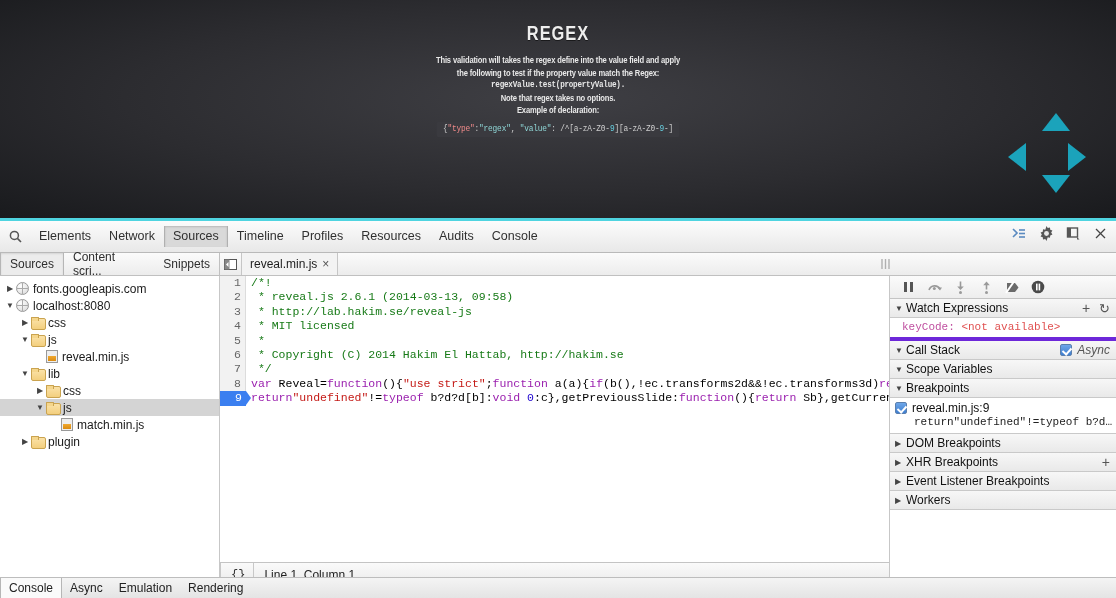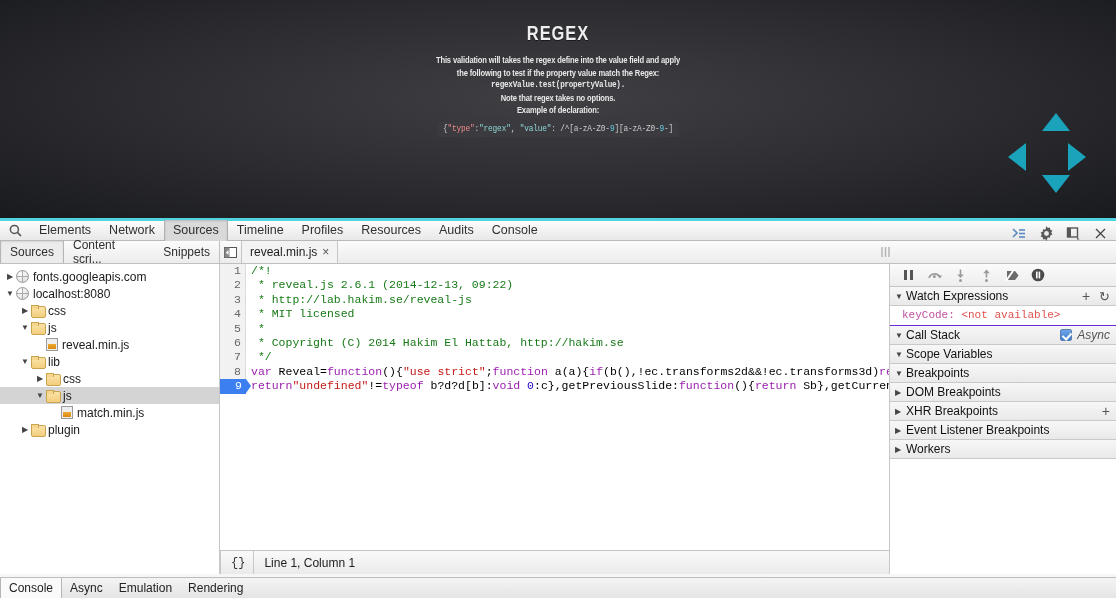--- a/index.html
+++ b/index.html
@@ -74,21 +74,21 @@
 
   
   .devtools {
     position: absolute; left: 0; top: 218px;
     width: 1116px; height: 380px;
     background: #f6f6f6;
     border-top: 3px solid #4fd4e0;
   }
   .dt-toolbar {
     position: relative;
-    height: 20px;
+    height: 32px;
     background: linear-gradient(#fcfcfc, #e8e8e8);
     border-bottom: 1px solid #b9b9b9;
     display: flex; align-items: center;
   }
   .search-ico { width: 30px; display: flex; justify-content: center; align-items: center; }
   .search-ico svg { display: block; }
   .panel-tab {
     font-size: 12.5px; color: #303030;
     padding: 3px 8px 4px 8px; margin: 0 0px;
     line-height: 14px;
@@ -205,21 +205,21 @@
   .dbg-ctrl .ic { width: 16px; height: 16px; display:flex; align-items:center; justify-content:center; color:#6e6e6e; }
   .sec-head {
     height: 19px; display: flex; align-items: center;
     font-size: 12px; color: #111;
     background: linear-gradient(#f7f7f7, #e9e9e9);
     border-bottom: 1px solid #c9c9c9;
     padding-left: 5px; position: relative;
   }
   .tri { font-size: 8px; color: #444; width: 11px; display: inline-block; }
   .sec-head .right { position: absolute; right: 6px; display: flex; align-items: center; gap: 9px; color: #555; }
-  .sec-body { background: #fff; border-bottom: 1px solid #6d28d9; }
+  .sec-body { background: #fff; border-bottom: 4px solid #6d28d9; }
   .watch-row {
     font-family: "Liberation Mono", monospace; font-size: 11px;
     padding: 2px 0 3px 12px; line-height: 14px;
   }
   .w-name { color: #c050a0; }
   .w-val  { color: #e05050; }
   .cb {
     width: 12px; height: 12px; flex: none; border: 1px solid #5a7fae;
     border-radius: 2px; background: linear-gradient(#6ea6e8, #3f7fd0);
     position: relative; display: inline-block;
@@ -400,21 +400,21 @@
               <span class="folder-ico"></span>
               <span class="tlabel">plugin</span>
             </div>
           </div>
       </div>
 
       <div class="editor-wrap">
         <div class="code-area">
           <div id="code-host">
               <div class="code-line"><div class="gutter">1</div><div class="code-text"><span class="tk-com">/*!</span></div></div>
-              <div class="code-line"><div class="gutter">2</div><div class="code-text"><span class="tk-com"> * reveal.js 2.6.1 (2014-12-13, 09:22)</span></div></div>
+              <div class="code-line"><div class="gutter">2</div><div class="code-text"><span class="tk-com"> * reveal.js 2.6.1 (2014-03-13, 09:58)</span></div></div>
               <div class="code-line"><div class="gutter">3</div><div class="code-text"><span class="tk-com"> * http://lab.hakim.se/reveal-js</span></div></div>
               <div class="code-line"><div class="gutter">4</div><div class="code-text"><span class="tk-com"> * MIT licensed</span></div></div>
               <div class="code-line"><div class="gutter">5</div><div class="code-text"><span class="tk-com"> *</span></div></div>
               <div class="code-line"><div class="gutter">6</div><div class="code-text"><span class="tk-com"> * Copyright (C) 2014 Hakim El Hattab, http://hakim.se</span></div></div>
               <div class="code-line"><div class="gutter">7</div><div class="code-text"><span class="tk-com"> */</span></div></div>
               <div class="code-line"><div class="gutter">8</div><div class="code-text"><span class="tk-kw">var</span><span class="tk-pln"> Reveal=</span><span class="tk-kw">function</span><span class="tk-pln">(){</span><span class="tk-str">"use strict"</span><span class="tk-pln">;</span><span class="tk-kw">function</span><span class="tk-pln"> a(a){</span><span class="tk-kw">if</span><span class="tk-pln">(b(),!ec.transforms2d&amp;&amp;!ec.transforms3d)</span><span class="tk-kw">retur</span></div></div>
               <div class="code-line active"><div class="gutter">9</div><div class="code-text"><span class="tk-kw">return</span><span class="tk-str">"undefined"</span><span class="tk-pln">!=</span><span class="tk-kw">typeof</span><span class="tk-pln"> b?d?d[b]:</span><span class="tk-kw">void</span><span class="tk-pln"> </span><span class="tk-num">0</span><span class="tk-pln">:c},getPreviousSlide:</span><span class="tk-kw">function</span><span class="tk-pln">(){</span><span class="tk-kw">return</span><span class="tk-pln"> Sb},getCurrentSl</span></div></div>
             </div>
         </div>
         <div class="editor-status">
@@ -494,20 +494,27 @@
         </div>
 
         <div class="sec-head">
           <span class="tri">▼</span>
           <span>Scope Variables</span>
         </div>
 
         <div class="sec-head">
           <span class="tri">▼</span>
           <span>Breakpoints</span>
+        </div>
+        <div class="bp-item">
+          <div class="bp-top">
+            <span class="cb"></span>
+            <span>reveal.min.js:9</span>
+          </div>
+          <div class="bp-code">return"undefined"!=typeof b?d…</div>
         </div>
 
         <div class="sec-head">
           <span class="tri">▶</span>
           <span>DOM Breakpoints</span>
         </div>
         <div class="sec-head">
           <span class="tri">▶</span>
           <span>XHR Breakpoints</span>
           <span class="right" style="font-size:14px;">+</span>

